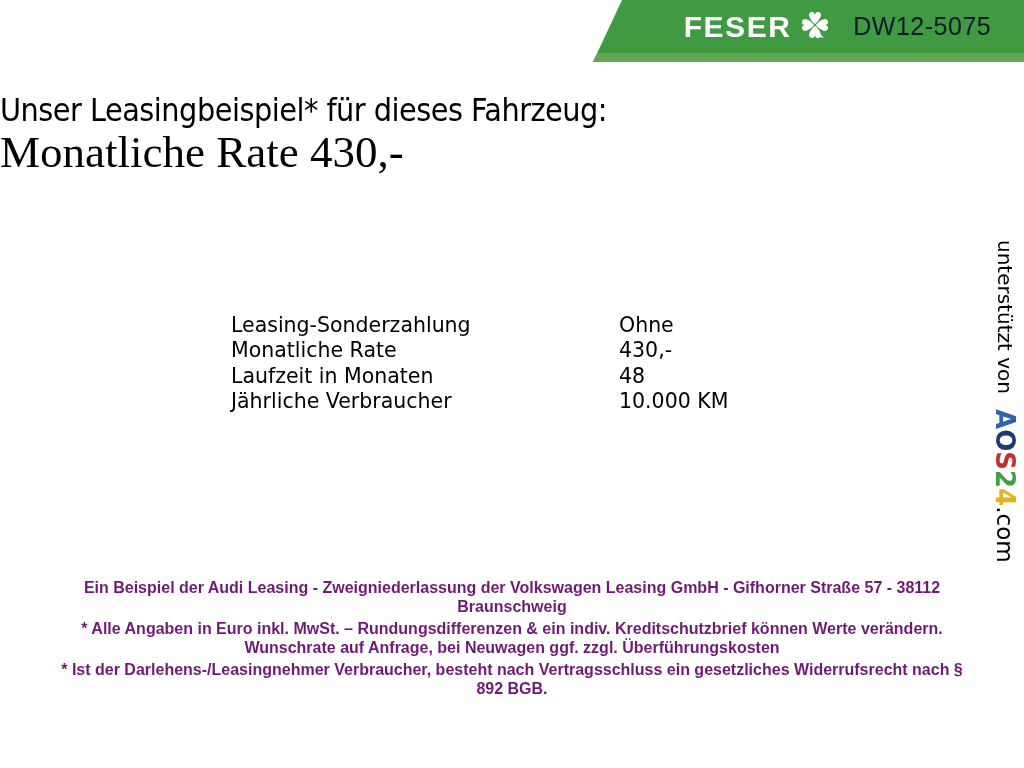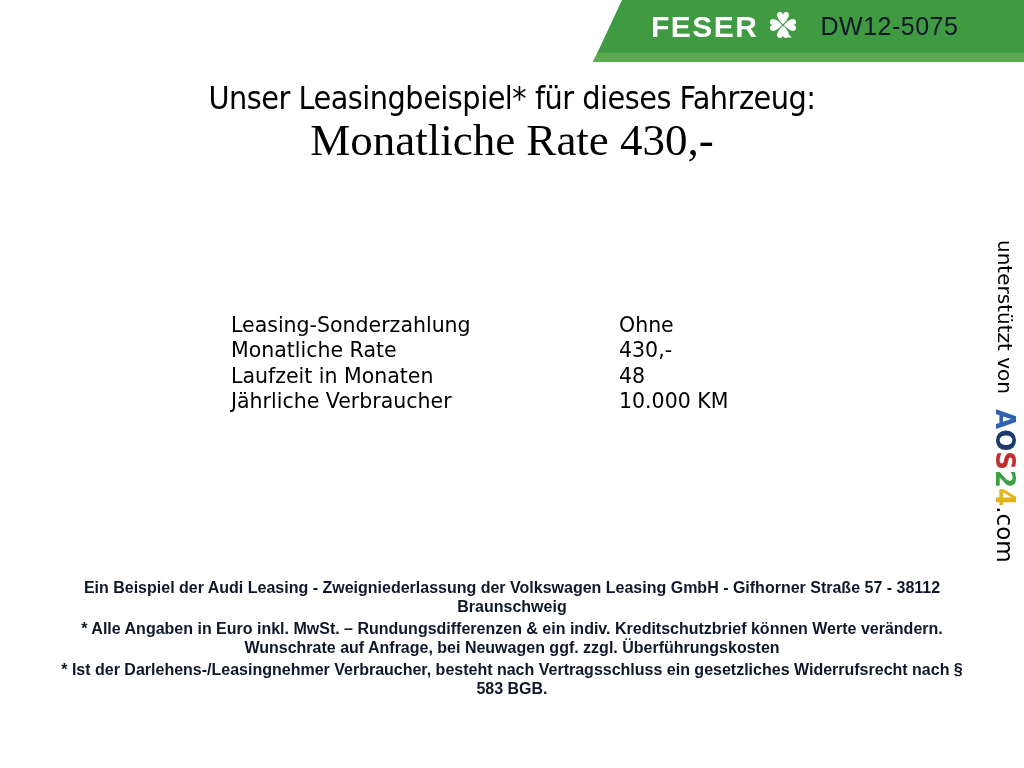--- a/index.html
+++ b/index.html
@@ -7,40 +7,40 @@
     width:1024px;height:768px;position:relative;overflow:hidden;
     background:#ffffff;
     font-family:"Liberation Sans", sans-serif;
   }
 
   
   .banner{
     position:absolute;top:0;left:593px;width:431px;height:62px;
     background:#3f9a41;
     clip-path:polygon(29px 0, 100% 0, 100% 100%, 0 100%);
-    display:flex;align-items:center;justify-content:flex-start;
+    display:flex;align-items:center;justify-content:center;
     padding-left:58px;box-sizing:border-box;
   }
   .banner::after{
     content:"";position:absolute;left:0;right:0;bottom:0;height:9px;
     background:#5fa952;
   }
   .brand-word{
     color:#ffffff;font-weight:bold;font-size:30px;letter-spacing:1.5px;
     line-height:1;padding-bottom:9px;
   }
   .clover{margin:0 7px;padding-bottom:9px;}
   .vehicle-code{
     color:#0f172a;font-size:25px;letter-spacing:0.5px;line-height:1;
     margin-left:14px;padding-bottom:9px;
   }
 
   
   .headline{
-    position:absolute;top:80px;left:0;width:1024px;text-align:center;color:#000;
+    position:absolute;top:92px;left:0;width:1024px;text-align:left;color:#000;
   }
   .headline h1{
     margin:0;font-weight:normal;font-size:32px;line-height:36px;
     font-family:"DejaVu Sans", sans-serif;font-stretch:condensed;letter-spacing:-0.5px;
   }
   .headline h2{
     margin:0;font-weight:normal;font-size:45px;line-height:48px;
     font-family:Liberation Serif, serif;font-stretch:condensed;
   }
 
@@ -60,21 +60,21 @@
     font-family:"DejaVu Sans", sans-serif;
   }
   .side-strip .supported{font-size:20px;}
   .side-strip .aos-letter{font-weight:bold;font-size:26px;}
   .side-strip .aos-suffix{font-size:23px;}
   .side-strip .gap{display:inline-block;height:10px;}
 
   
   .legal{
     position:absolute;top:579px;left:52px;width:920px;
-    text-align:center;color:#0f172a;
+    text-align:center;color:#701a75;
     font-weight:bold;font-size:16px;line-height:18.5px;
   }
   .legal p{margin:0 0 4px 0;}
 </style>
 </head>
 <body>
 
 <div class="banner">
   <span class="brand-word">FESER</span>
   <span class="clover">
@@ -106,14 +106,14 @@
 </div>
 
 <div class="side-strip">
   <span class="supported">unterstützt von</span><span class="gap"></span>
   <span class="aos-letter" style="color: rgb(46, 98, 174);">A</span><span class="aos-letter" style="color: rgb(28, 58, 110);">O</span><span class="aos-letter" style="color: rgb(194, 47, 47);">S</span><span class="aos-letter" style="color: rgb(63, 159, 69);">2</span><span class="aos-letter" style="color: rgb(227, 179, 31);">4</span><span class="aos-suffix">.com</span>
 </div>
 
 <div class="legal">
   <p>Ein Beispiel der Audi Leasing - Zweigniederlassung der Volkswagen Leasing GmbH - Gifhorner Straße 57 - 38112 Braunschweig</p>
   <p>* Alle Angaben in Euro inkl. MwSt. – Rundungsdifferenzen &amp; ein indiv. Kreditschutzbrief können Werte verändern. Wunschrate auf Anfrage, bei Neuwagen ggf. zzgl. Überführungskosten</p>
-  <p>* Ist der Darlehens-/Leasingnehmer Verbraucher, besteht nach Vertragsschluss ein gesetzliches Widerrufsrecht nach § 583 BGB.</p>
+  <p>* Ist der Darlehens-/Leasingnehmer Verbraucher, besteht nach Vertragsschluss ein gesetzliches Widerrufsrecht nach § 892 BGB.</p>
 </div>
 
 </body></html>

